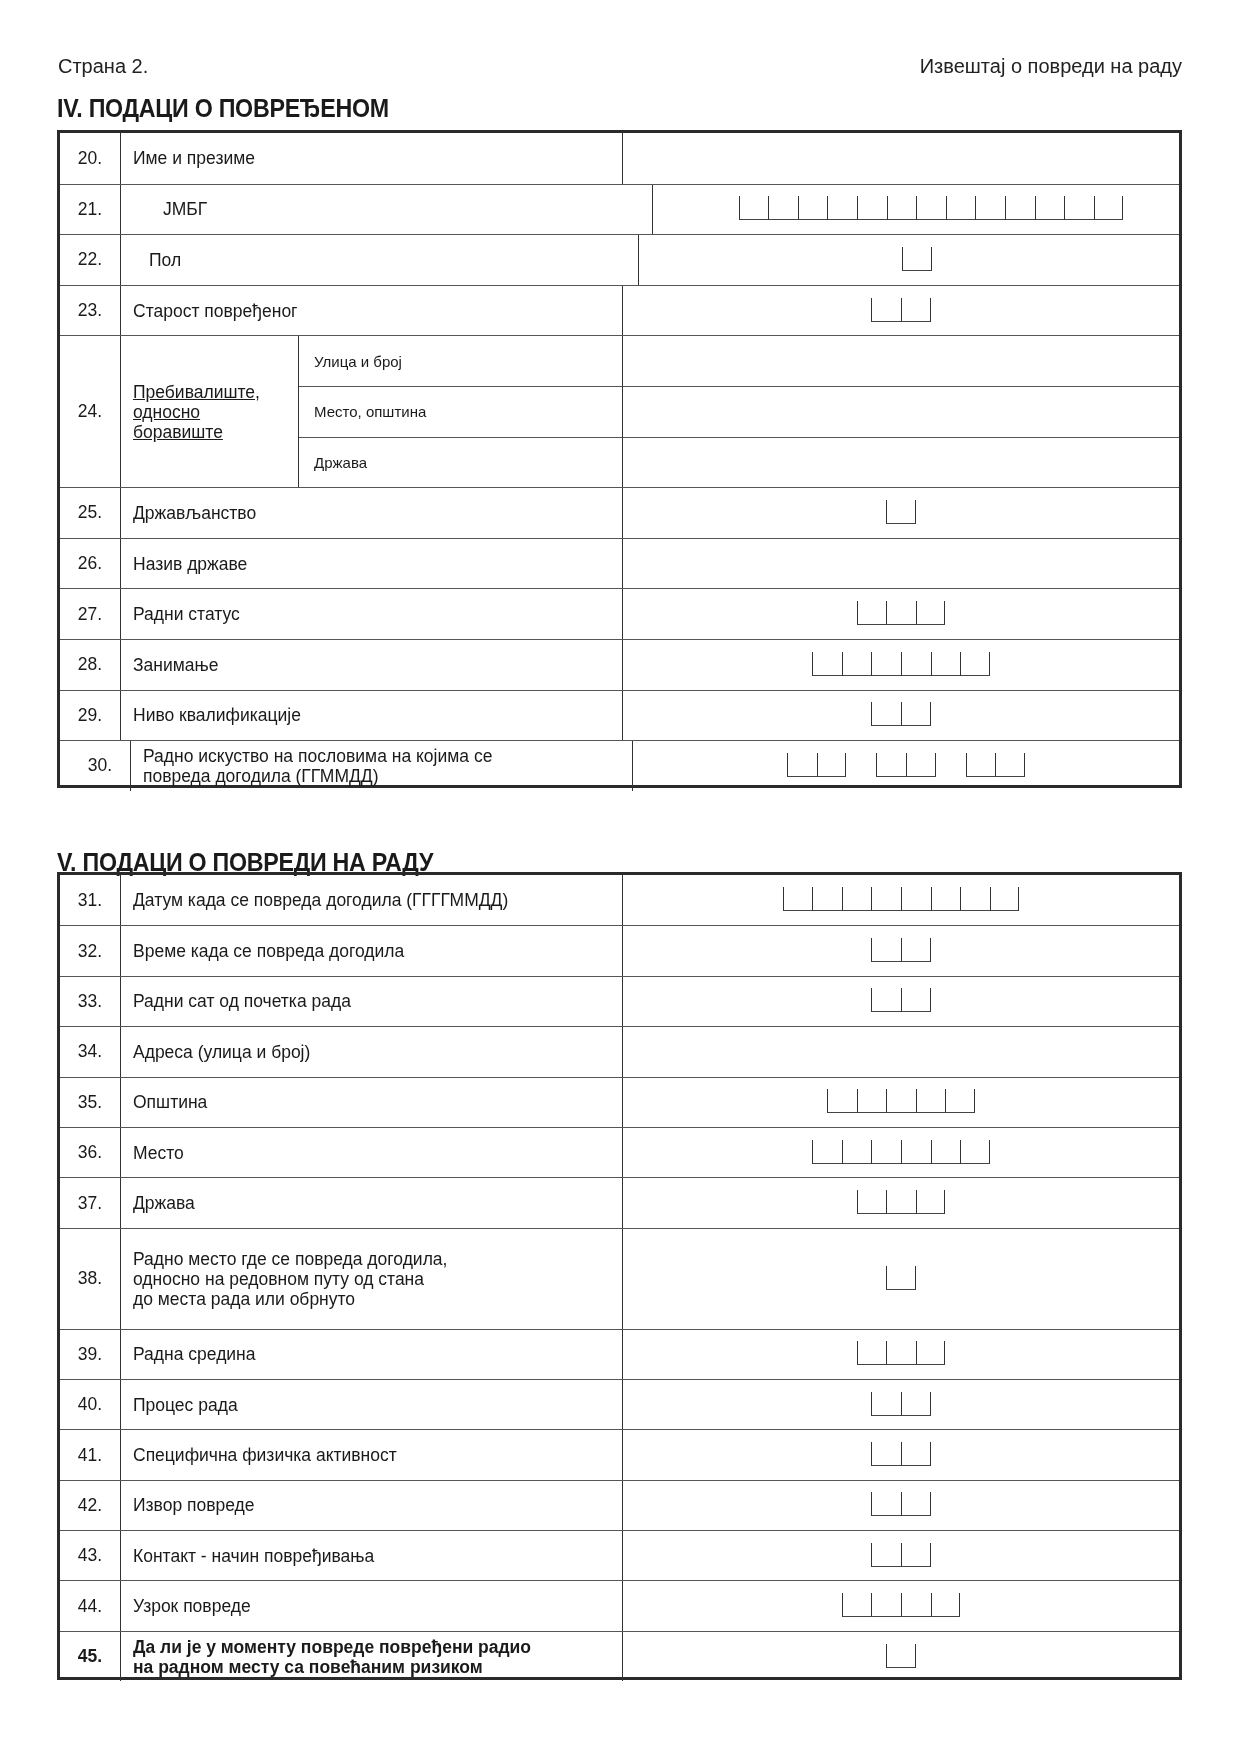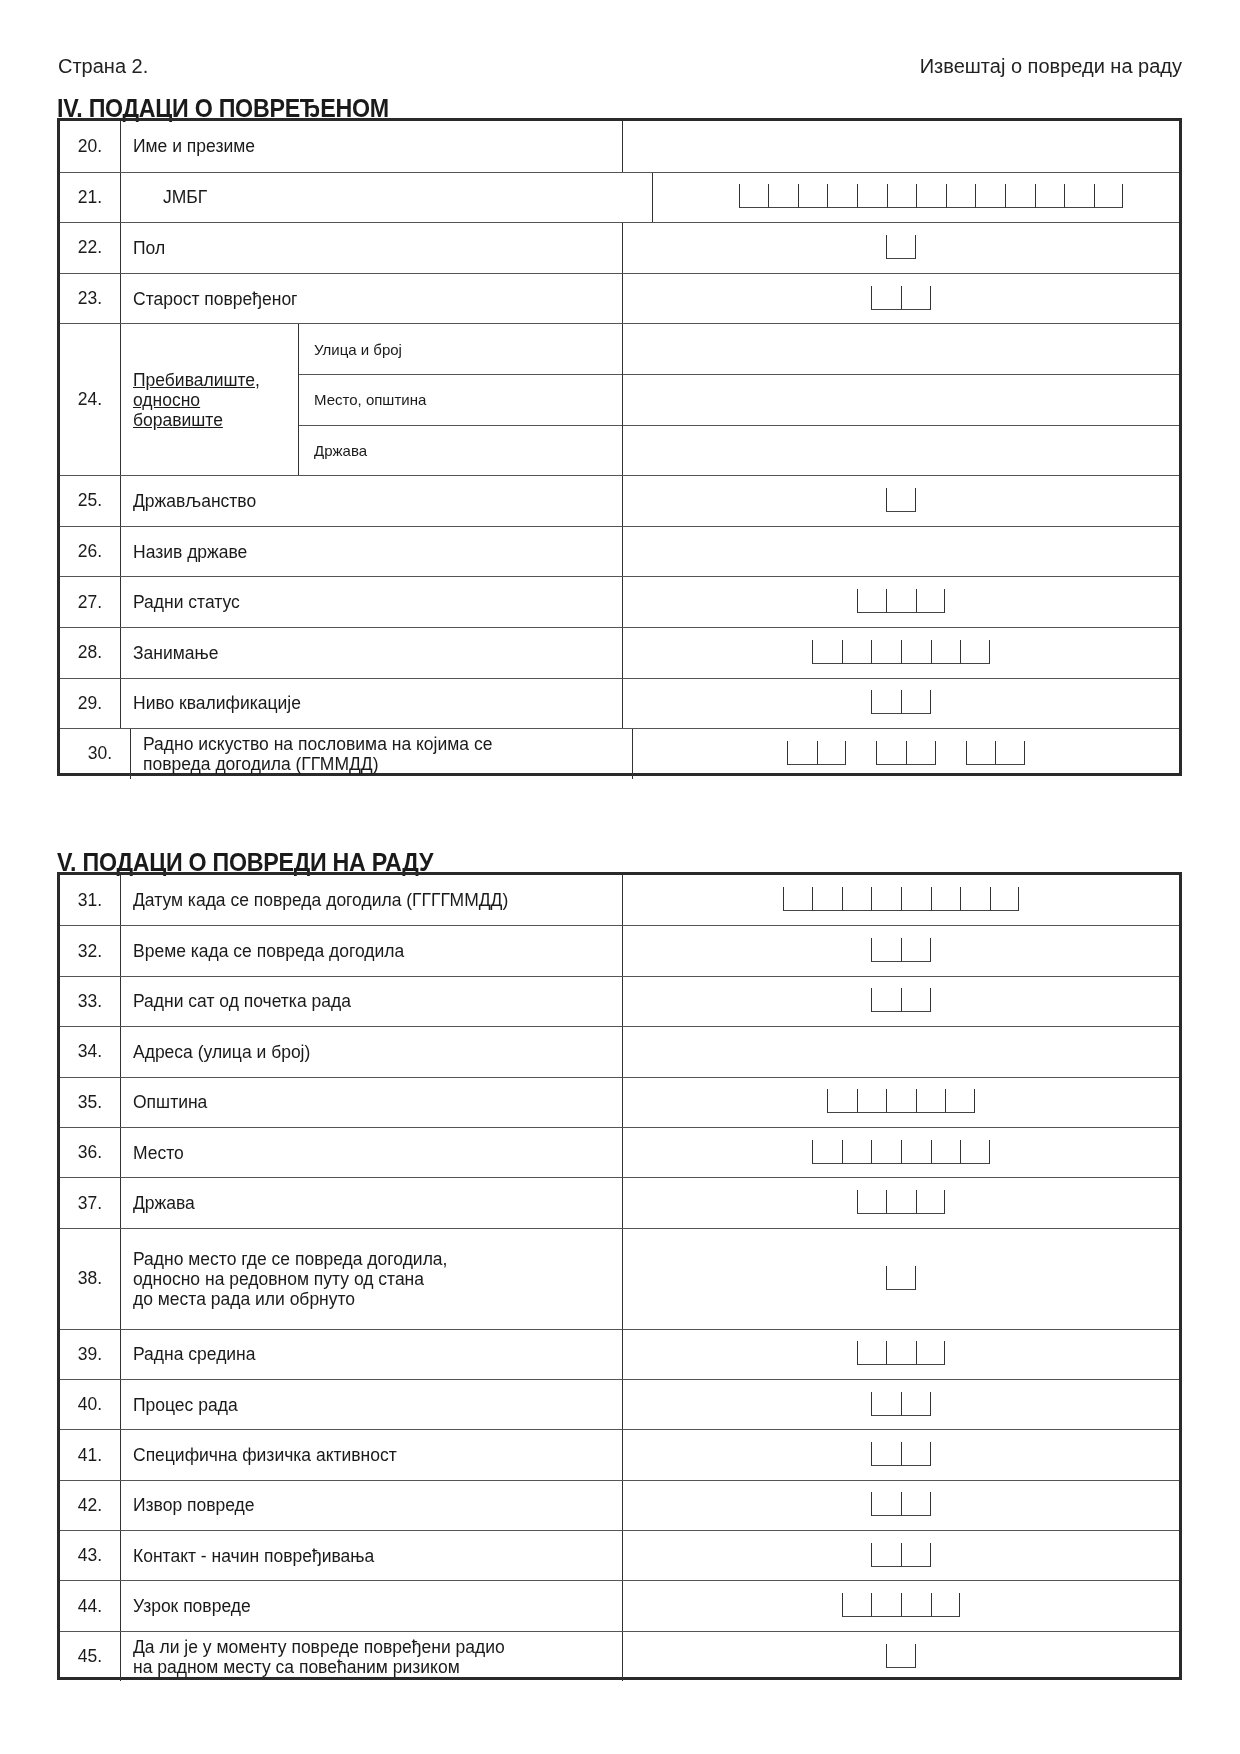--- a/index.html
+++ b/index.html
@@ -60,21 +60,21 @@
   .subfield { flex: 1 1 0; border-top: 1.5px solid #555; }
   .subfield:first-child { border-top: none; }
 </style>
 </head>
 <body>
 
 <div class="hdr left">Страна 2.</div>
 <div class="hdr right">Извештај о повреди на раду</div>
 
 <div class="section-title" style="top:94px;">IV. ПОДАЦИ О ПОВРЕЂЕНОМ</div>
-<div class="form-table" id="table-iv" style="top:118px; height:658px;">
+<div class="form-table" id="table-iv" style="top:130px; height:658px;">
     <div class="row" style="height: 50.6px;">
       <div class="num">20.</div>
       <div class="label">Име и презиме</div>
       <div class="field"></div>
     </div>
     <div class="row" style="height: 50.6px; gap: 30px;">
       <div class="num">21.</div>
       <div class="label">ЈМБГ</div>
       <div class="field">
         <div class="boxes">
@@ -89,21 +89,21 @@
             <div class="cell mid"></div>
             <div class="cell mid"></div>
             <div class="cell mid"></div>
             <div class="cell mid"></div>
             <div class="cell mid"></div>
             <div class="cell"></div>
           </div>
         </div>
       </div>
     </div>
-    <div class="row" style="height: 50.6px;">
+    <div class="row" style="height: 50.6px; gap: 16px;">
       <div class="num">22.</div>
       <div class="label">Пол</div>
       <div class="field">
         <div class="boxes">
           <div class="group">
             <div class="cell"></div>
           </div>
         </div>
       </div>
     </div>
@@ -389,21 +389,21 @@
         <div class="boxes">
           <div class="group">
             <div class="cell mid"></div>
             <div class="cell mid"></div>
             <div class="cell mid"></div>
             <div class="cell"></div>
           </div>
         </div>
       </div>
     </div>
-    <div class="row" style="height: 50.4px;">
+    <div class="row" style="height: 50.4px; font-weight: bold;">
       <div class="num">45.</div>
       <div class="label">Да ли је у моменту повреде повређени радио
 на радном месту са повећаним ризиком</div>
       <div class="field">
         <div class="boxes">
           <div class="group">
             <div class="cell"></div>
           </div>
         </div>
       </div>

